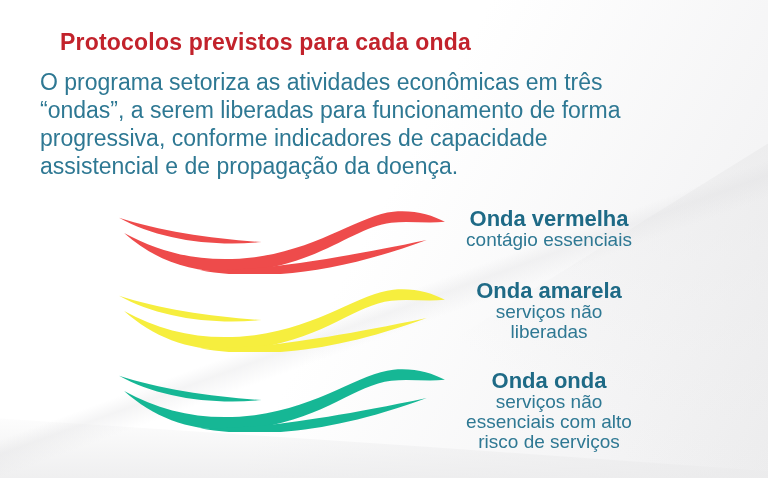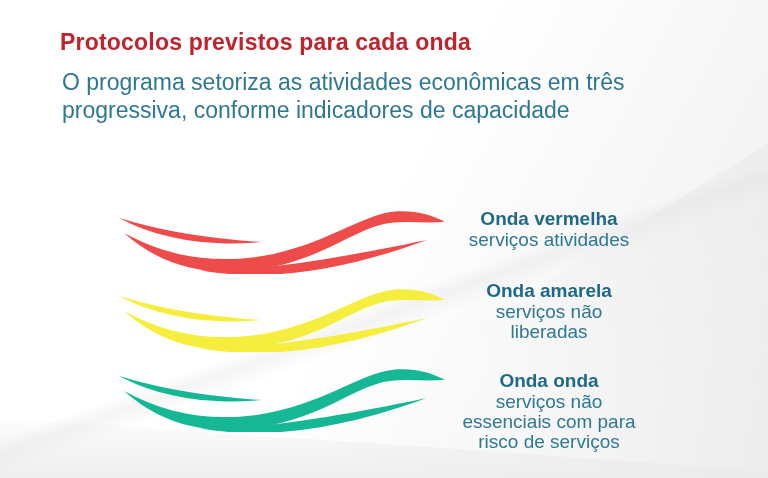--- a/index.html
+++ b/index.html
@@ -40,36 +40,35 @@
   .title{
     position:absolute;left:40px;top:14px;
     font-size:23px;font-weight:700;letter-spacing:.2px;
     color:var(--title-color);
     margin-left:20px;
   }
   .paragraph{
     position:absolute;left:40px;top:68px;width:660px;
     font-size:23px;line-height:28px;font-weight:400;
     color:var(--body-color);
-    margin-left:22px;
   }
   .paragraph span{display:block;}
   .wave-row-art{position:absolute;left:118px;width:334px;height:68px;}
   .wave-art-red{top:206px;}
   .wave-art-yellow{top:284px;}
   .wave-art-green{top:364px;}
   .wave-svg{display:block;width:100%;height:100%;}
   .wave-label{
     position:absolute;left:438px;width:222px;
     text-align:center;color:var(--body-color);
     font-size:19px;line-height:20px;
   }
   .wave-label .label-bold{
     display:block;font-weight:700;color:var(--label-color);
-    font-size:19px;line-height:22px;
+    font-size:22px;line-height:22px;
   }
   .wave-label .label-desc{display:block;}
   .label-red{top:208px;}
   .label-yellow{top:280px;text-align:center;}
   .label-green{top:370px;}
 </style>
 </head>
 <body>
 
 <svg width="0" height="0" style="position:absolute" aria-hidden="true">
@@ -85,31 +84,33 @@
 <div class="slide">
 
   <div class="facet facet-bottom-right"></div>
   <div class="facet facet-bottom-left"></div>
   <div class="facet facet-diagonal"></div>
 
   <h1 class="title">Protocolos previstos para cada onda</h1>
 
   <div class="paragraph">
     <span>O programa setoriza as atividades econômicas em três</span>
+    <span>“ondas”, a serem liberadas para funcionamento de forma</span>
     <span>progressiva, conforme indicadores de capacidade</span>
+    <span>assistencial e de propagação da doença.</span>
   </div>
 
   <div class="wave-row-art wave-art-red" style="color: rgb(238, 75, 75);">
     <svg class="wave-svg" viewBox="0 0 330 66" fill="currentColor">
       <use href="#wave-shape"></use>
     </svg>
   </div>
   <div class="wave-label label-red">
     <span class="label-bold">Onda vermelha</span>
-    <span class="label-desc">serviços atividades</span>
+    <span class="label-desc">contágio essenciais</span>
   </div>
 
   <div class="wave-row-art wave-art-yellow" style="color: rgb(246, 238, 62);">
     <svg class="wave-svg" viewBox="0 0 330 66" fill="currentColor">
       <use href="#wave-shape"></use>
     </svg>
   </div>
   <div class="wave-label label-yellow">
     <span class="label-bold">Onda amarela</span>
     <span class="label-desc">serviços não</span>
@@ -117,17 +118,17 @@
   </div>
 
   <div class="wave-row-art wave-art-green" style="color: rgb(22, 183, 149);">
     <svg class="wave-svg" viewBox="0 0 330 66" fill="currentColor">
       <use href="#wave-shape"></use>
     </svg>
   </div>
   <div class="wave-label label-green">
     <span class="label-bold">Onda onda</span>
     <span class="label-desc">serviços não</span>
-    <span class="label-desc">essenciais com para</span>
+    <span class="label-desc">essenciais com alto</span>
     <span class="label-desc">risco de serviços</span>
   </div>
 
 </div>
 
 </body></html>

